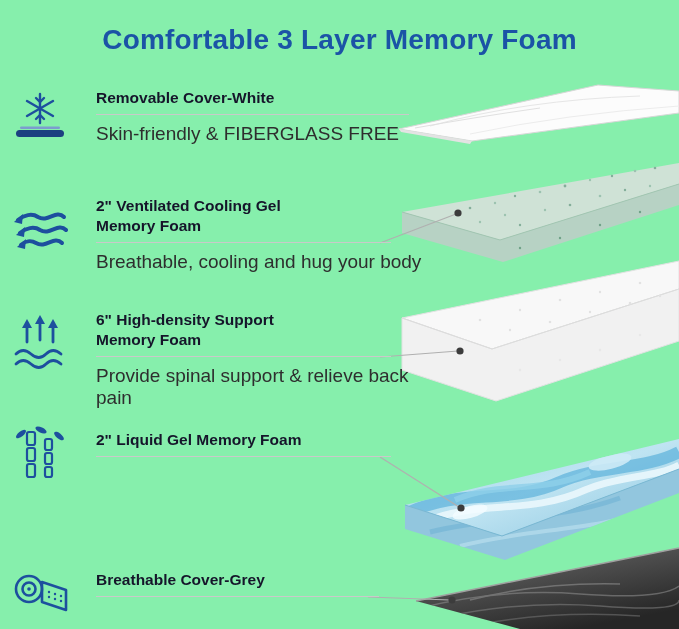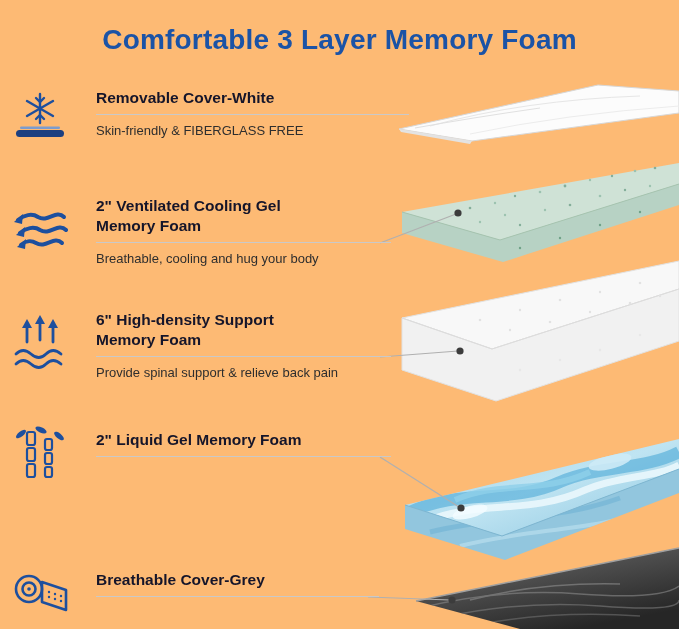--- a/index.html
+++ b/index.html
@@ -1,30 +1,30 @@
 <!DOCTYPE html>
 <html><head>
 <meta charset="utf-8">
 <style>
   html,body{margin:0;padding:0;background:#fff;}
   .canvas{
-    position:relative;width:679px;height:629px;background:#fdba74;
+    position:relative;width:679px;height:629px;background:#86efac;
     overflow:hidden;font-family:"Liberation Sans",sans-serif;margin:0 auto;
   }
   .page-title{
     position:absolute;top:5px;left:0;right:0;text-align:center;
     font-size:28px;font-weight:800;color:#1b53a6;letter-spacing:.2px;
   }
   .art{position:absolute;left:0;top:0;}
   .sec{position:absolute;left:6px;width:430px;}
   .icon-wrap{position:absolute;left:2px;width:64px;height:60px;display:flex;align-items:center;justify-content:center;}
   .content{margin-left:90px;}
   .sec-title{font-size:15.5px;font-weight:bold;color:#15152a;line-height:20px;}
   .divider{height:1px;background:#c9c9c9;margin-top:6px;}
-  .sec-desc{font-size:13px;color:#2e2e2e;margin-top:8px;min-height:0;}
+  .sec-desc{font-size:19px;color:#2e2e2e;margin-top:8px;min-height:0;}
 </style>
 </head>
 <body>
 
 <div class="canvas">
 
   <svg class="art" width="679" height="629" viewBox="0 0 679 629">
     <defs>
       <linearGradient id="gradBlue" x1="0" y1="0" x2="1" y2="1">
         <stop offset="0" stop-color="#9ed2e9"></stop>

